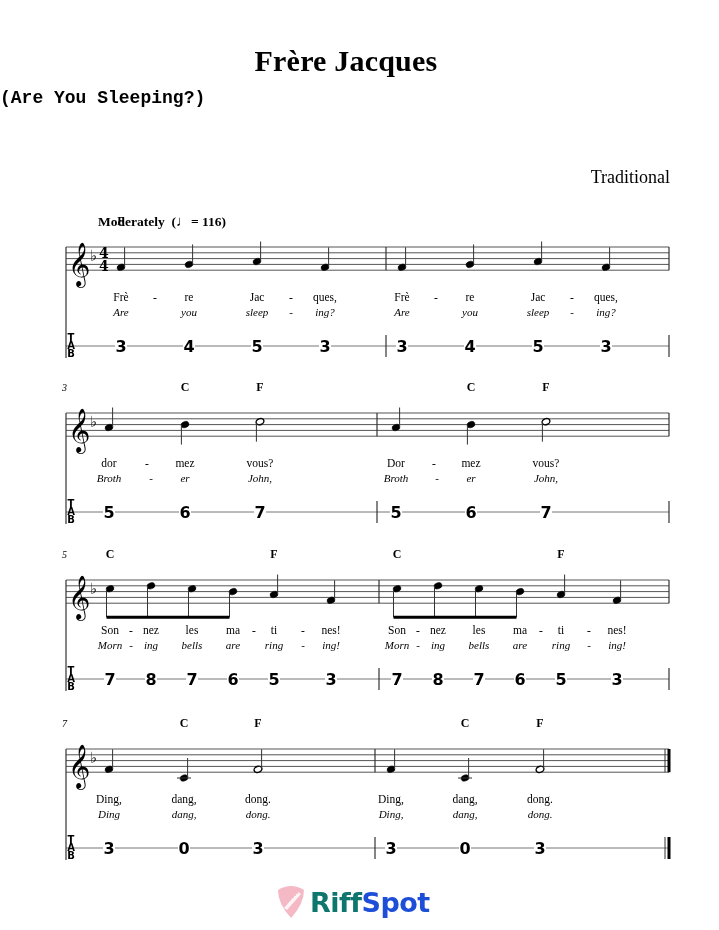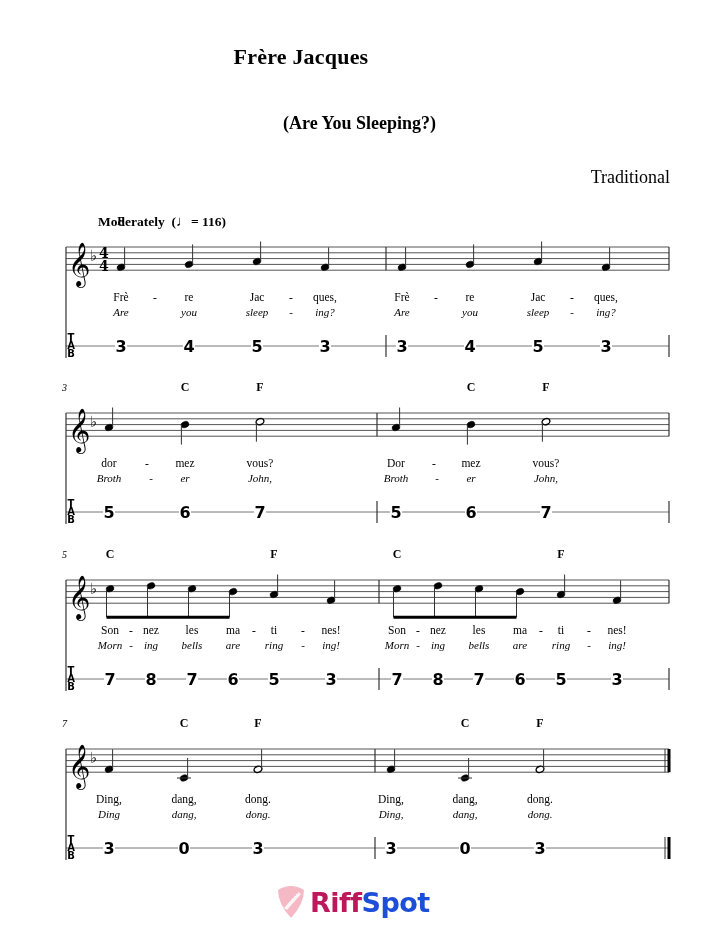--- a/index.html
+++ b/index.html
@@ -1,25 +1,25 @@
 <!DOCTYPE html>
 <html><head>
   <meta charset="utf-8">
   <style>
     html, body { margin: 0; padding: 0; background: #ffffff; }
     body { width: 719px; height: 930px; position: relative; overflow: hidden; font-family: "DejaVu Serif", serif; color: #000; }
-    .title { position: absolute; top: 44px; left: 0; width: 602px; text-align: center; font-family: "Liberation Serif", serif; font-weight: bold; font-size: 22px; letter-spacing: 0.2px; }
-    .subtitle { position: absolute; top: 88px; left: 0; width: 719px; text-align: center; font-family: Liberation Serif, serif; font-weight: bold; font-size: 18px; margin-top: 25px; }
+    .title { position: absolute; top: 44px; left: 0; width: 602px; text-align: center; font-family: "Liberation Serif", serif; font-weight: bold; font-size: 30px; letter-spacing: 0.2px; padding-left: 45px; }
+    .subtitle { position: absolute; top: 88px; left: 0; width: 719px; font-family: Liberation Mono, monospace; font-weight: bold; font-size: 18px; }
     .composer { position: absolute; top: 167px; right: 49px; font-family: "Liberation Serif", serif; font-size: 18px; }
     .tempo { position: absolute; top: 201px; left: 98px; font-family: "Liberation Serif", serif; font-weight: bold; font-size: 13.5px; margin-top: 12px; }
     .tempo .note-glyph { font-weight: normal; font-size: 15px; }
     svg.score { position: absolute; left: 0; top: 0; }
     .logo { position: absolute; top: 884px; left: 276px; display: flex; align-items: center; gap: 4px; }
     .logo-text { font-family: "DejaVu Sans", sans-serif; font-weight: bold; font-size: 27px; letter-spacing: -0.5px; }
-    .logo-riff { color: #be185d; }
+    .logo-riff { color: #0f766e; }
     .logo-spot { color: #1d4ed8; }
   </style>
 </head>
 <body>
 
 <div class="title">Frère Jacques</div>
 <div class="subtitle">(Are You Sleeping?)</div>
 <div class="composer">Traditional</div>
 <div class="tempo">
   <span>Moderately</span>&nbsp;

